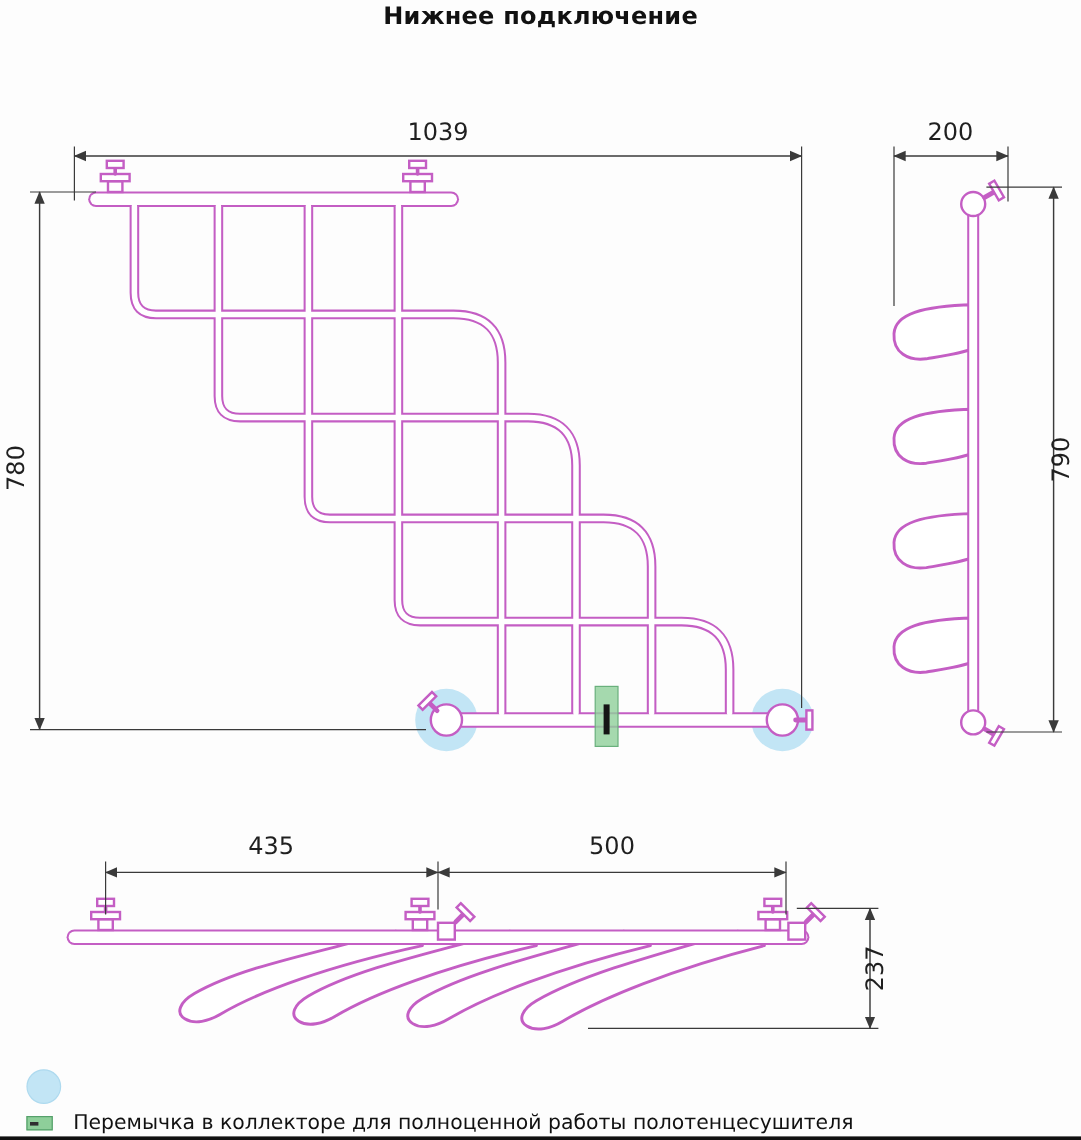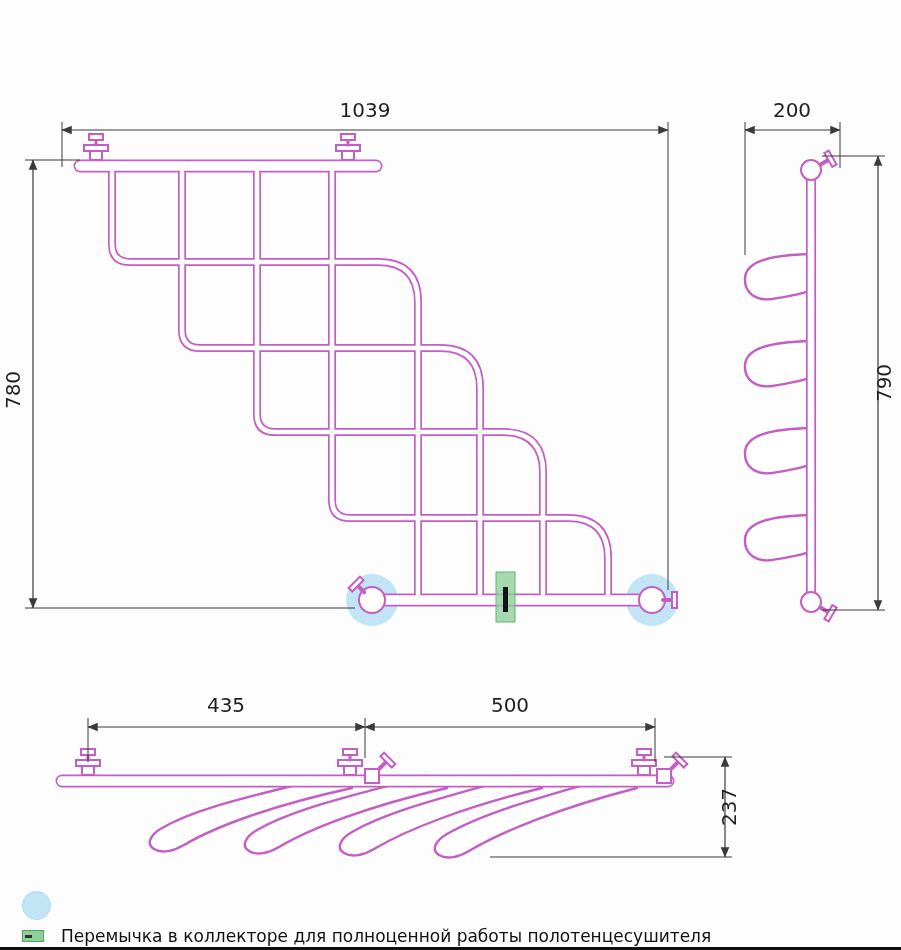--- a/index.html
+++ b/index.html
@@ -25,20 +25,21 @@
   .fitl{stroke:#c45ec4;stroke-linecap:round;}
   .dim{stroke:#3a3a3a;stroke-width:1.2;fill:none;}
   .ext{stroke:#3a3a3a;stroke-width:1;fill:none;}
   .dimtext{font-size:20px;fill:#1f1f1f;}
 </style>
 </head>
 <body>
 
 <div class="stage">
 
+  <div class="title">Нижнее подключение</div>
 
   <svg width="901" height="950" viewBox="0 0 901 950">
     <defs>
       <marker id="arr" viewBox="0 0 10 10" refX="9" refY="5" markerWidth="9" markerHeight="9" orient="auto-start-reverse">
         <path d="M0,1 L9.5,5 L0,9 z" fill="#3a3a3a"></path>
       </marker>
       <g id="bracket">
         <rect x="-6" y="-9" width="12" height="9" class="fit"></rect>
         <rect x="-12" y="-15" width="24" height="6" class="fit"></rect>
         <line x1="0" y1="-15" x2="0" y2="-20" class="fitl" stroke-width="3"></line>

